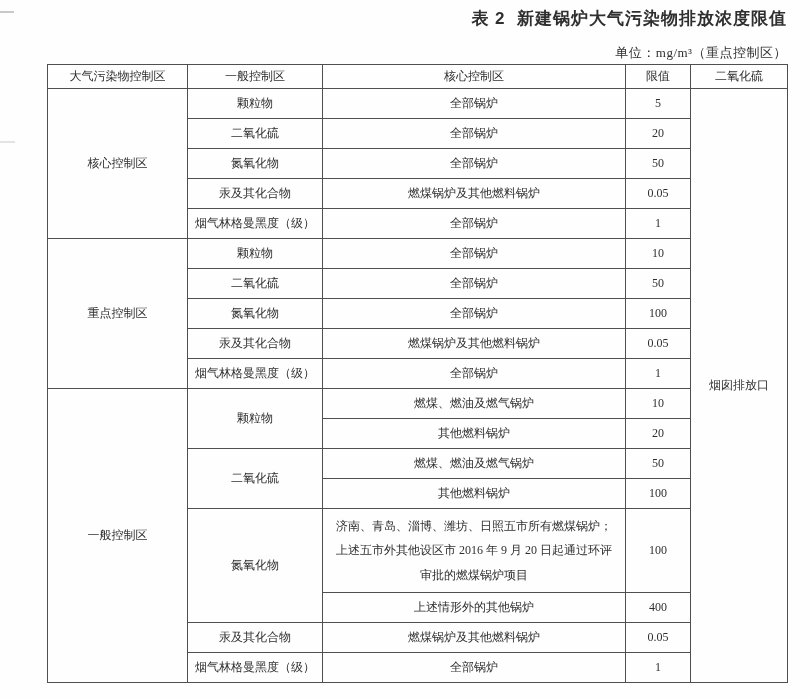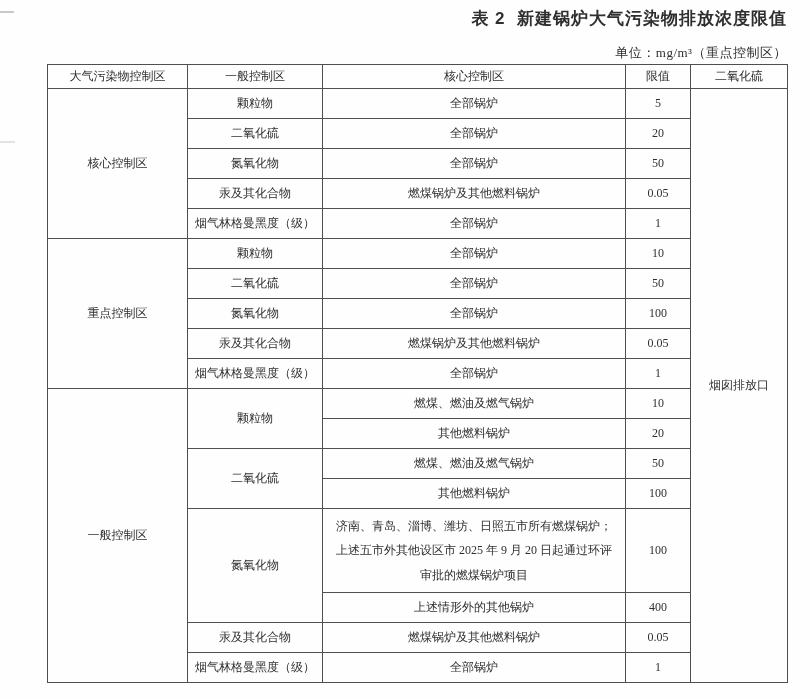--- a/index.html
+++ b/index.html
@@ -149,21 +149,21 @@
       <td rowspan="2">二氧化硫</td>
       <td>燃煤、燃油及燃气锅炉</td>
       <td>50</td>
     </tr>
     <tr>
       <td>其他燃料锅炉</td>
       <td>100</td>
     </tr>
     <tr class="tall">
       <td rowspan="2">氮氧化物</td>
-      <td class="cond-long">济南、青岛、淄博、潍坊、日照五市所有燃煤锅炉；上述五市外其他设区市 2025 年 9 月 20 日起通过环评审批的燃煤锅炉项目</td>
+      <td class="cond-long">济南、青岛、淄博、潍坊、日照五市所有燃煤锅炉；上述五市外其他设区市 2016 年 9 月 20 日起通过环评审批的燃煤锅炉项目</td>
       <td>100</td>
     </tr>
     <tr>
       <td>上述情形外的其他锅炉</td>
       <td>400</td>
     </tr>
     <tr>
       <td>汞及其化合物</td>
       <td>燃煤锅炉及其他燃料锅炉</td>
       <td>0.05</td>

